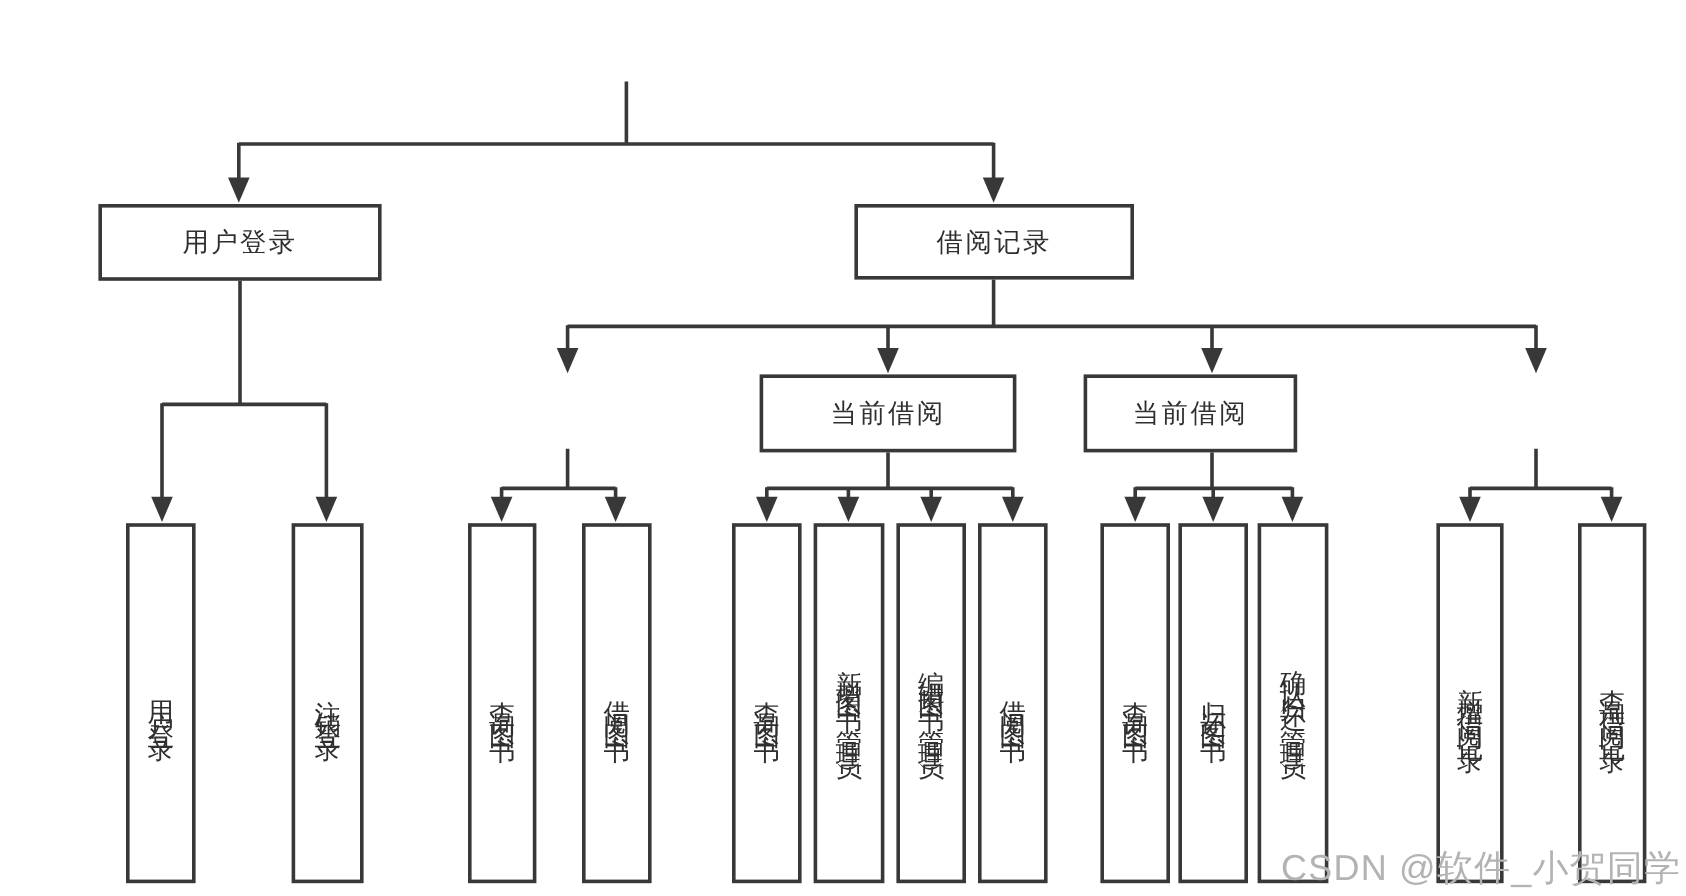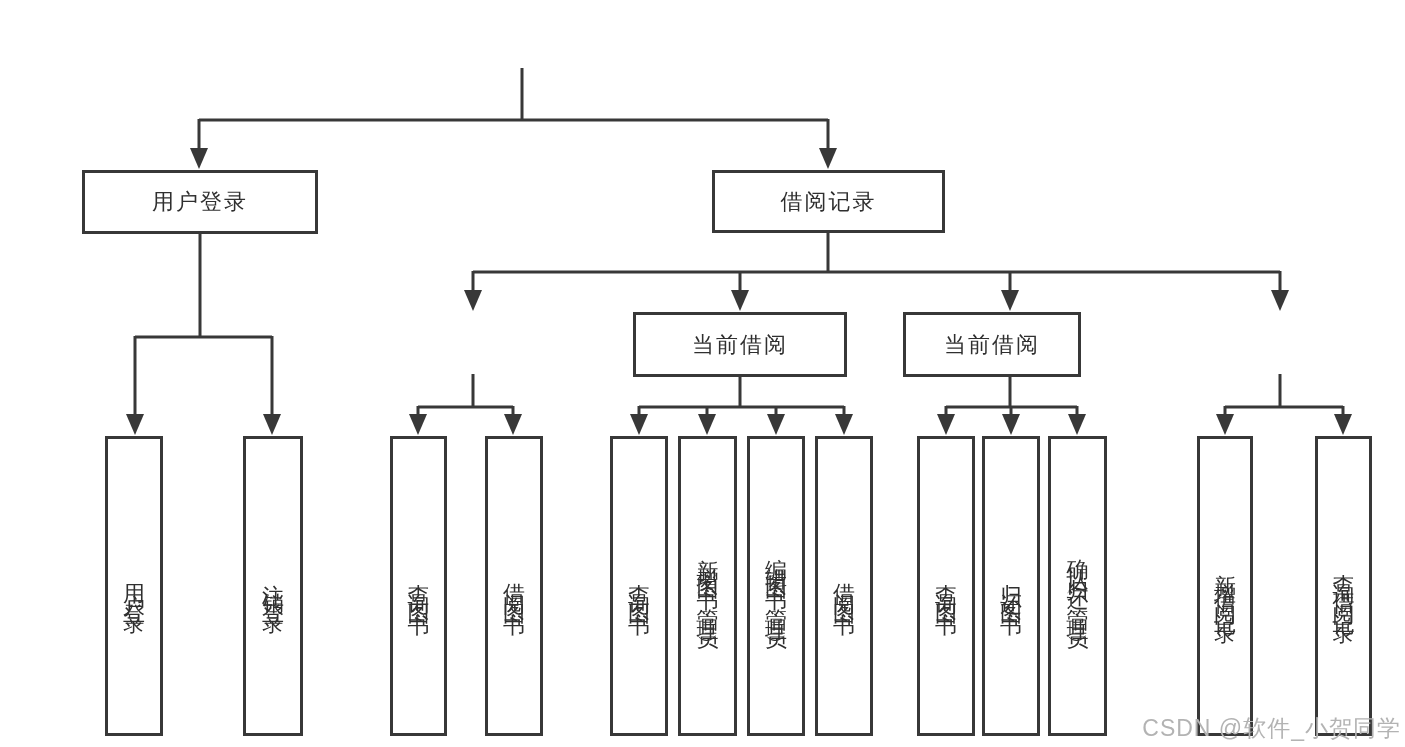--- a/index.html
+++ b/index.html
@@ -20,21 +20,21 @@
   .box.root .lbl{font-size:23px;letter-spacing:3px;}
   .box.v .lbl{
     writing-mode:vertical-lr;text-orientation:mixed;
     font-size:22px;letter-spacing:10px;line-height:1;white-space:nowrap;
   }
   svg.connectors{position:absolute;left:0;top:0;z-index:1;}
   .line{fill:none;stroke:var(--line,#383838);stroke-width:3;}
   .arrow{fill:var(--line,#383838);stroke:none;}
   .watermark{
     position:absolute;right:4px;bottom:3px;z-index:5;
-    font-size:23px;letter-spacing:1px;
+    font-size:30px;letter-spacing:1px;
     color:var(--watermark,#b3b3b3);
     text-align:center;
   }
 </style>
 </head>
 <body>
 
 <div class="stage">
 
   <svg id="connectors" class="connectors" width="1405" height="747" aria-hidden="true">

